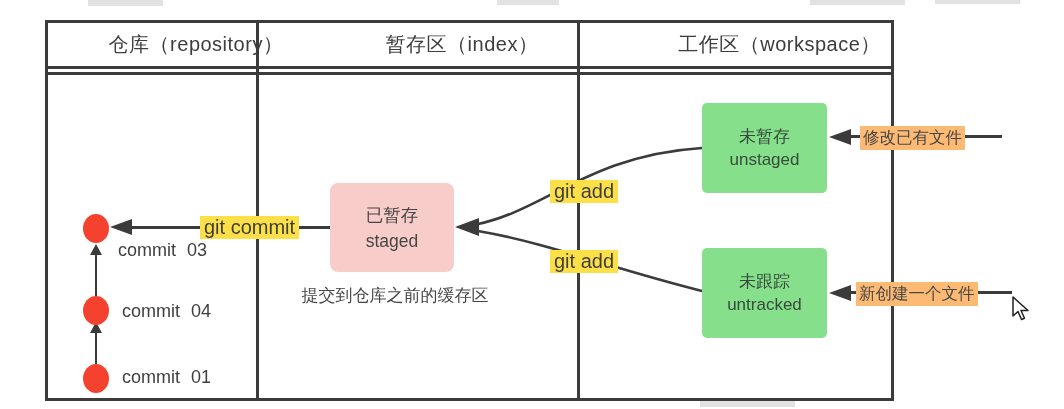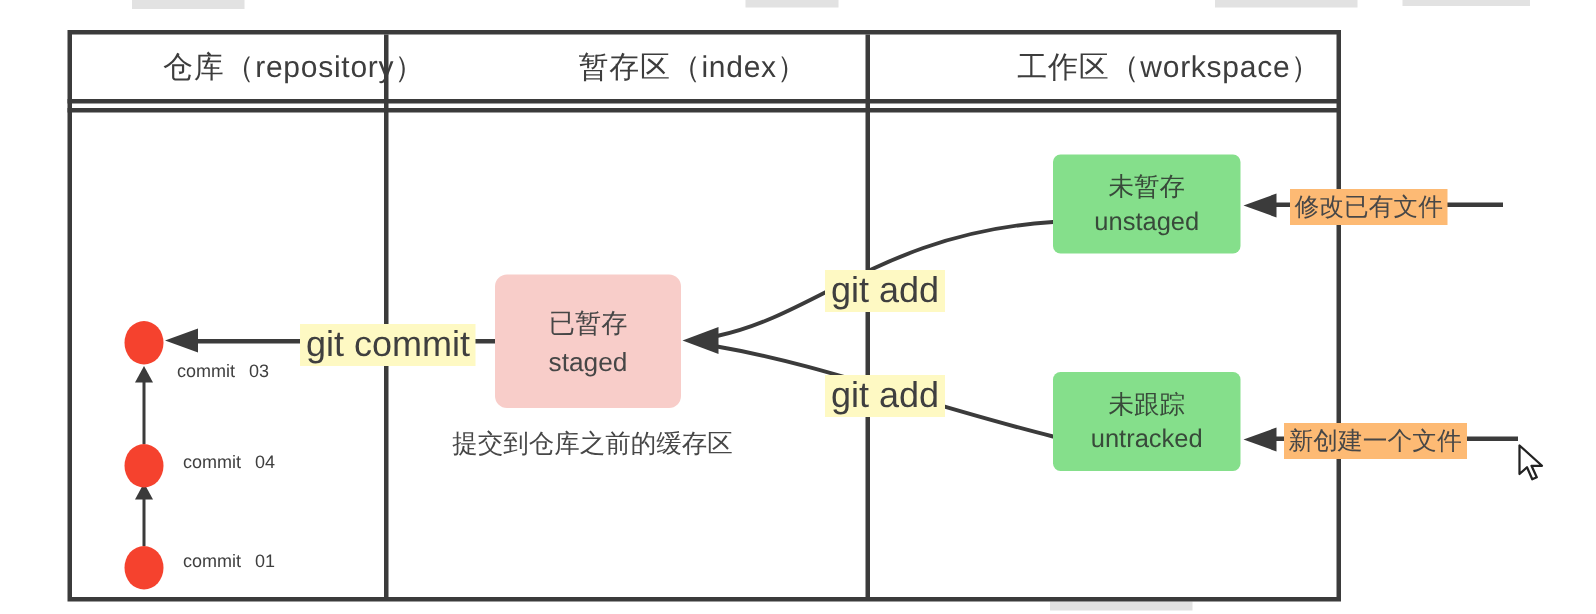--- a/index.html
+++ b/index.html
@@ -8,34 +8,34 @@
     font-family:"Liberation Sans","DejaVu Sans",sans-serif;color:#3b3b3b;
   }
   .abs{position:absolute;}
   .frame{left:45px;top:20px;width:849px;height:381px;border:3px solid var(--line,#3b3b3b);box-sizing:border-box;z-index:1;}
   .vline{width:3px;background:var(--line,#3b3b3b);z-index:1;}
   .hline{height:3px;background:var(--line,#3b3b3b);z-index:1;}
   .col-header{top:31px;text-align:center;font-size:20px;letter-spacing:.5px;color:#3d3d3d;z-index:2;padding-left:44px;}
   .note{left:55px;top:140px;width:190px;text-align:center;font-size:16.5px;line-height:20px;color:#474747;z-index:2;}
   .box{display:flex;flex-direction:column;align-items:center;justify-content:center;
        text-align:center;z-index:3;box-sizing:border-box;}
-  .gbox{width:125px;height:66px;background:var(--green-box,#85df8b);border-radius:5px;
+  .gbox{width:125px;height:90px;background:var(--green-box,#85df8b);border-radius:5px;
         font-size:17px;line-height:23px;color:#384a3a;}
   .pbox{left:330px;top:183px;width:124px;height:89px;background:var(--pink-box,#f8cdc9);
         border-radius:8px;font-size:17.5px;line-height:26px;color:#464646;}
   .caption{left:295px;top:284px;width:200px;text-align:center;font-size:17px;color:#474747;z-index:2;}
   .dot{width:26px;height:29px;border-radius:50%;background:var(--commit-dot,#f5422e);z-index:3;}
-  .commit-label{font-size:12px;color:#3f3f3f;word-spacing:6px;z-index:2;}
+  .commit-label{font-size:18px;color:#3f3f3f;word-spacing:6px;z-index:2;}
   .stem{width:2px;background:#3b3b3b;z-index:2;}
   .arrow-up{width:0;height:0;border-left:6px solid transparent;border-right:6px solid transparent;
             border-bottom:11px solid #3b3b3b;z-index:2;}
   .arrow-left{width:0;height:0;border-top:8px solid transparent;border-bottom:8px solid transparent;
               border-right:22px solid #3b3b3b;z-index:4;}
   .hstem{height:3px;background:#3b3b3b;z-index:2;}
-  .line-label{background:#fef9c3;padding:0 4px;font-size:24px;color:#3f3f3f;white-space:nowrap;z-index:5;}
+  .line-label{background:#fde047;padding:0 4px;font-size:20px;color:#3f3f3f;white-space:nowrap;z-index:5;}
   .cjk-label{background:#fdba74;padding:1px 3px;font-size:16.5px;color:#474747;white-space:nowrap;z-index:5;}
   .curves{left:0;top:0;z-index:2;}
   .artifact{background:rgba(197,197,197,.5);z-index:0;}
   .cursor{z-index:9;}
 </style>
 </head>
 <body>
 
 <div class="canvas">
 

